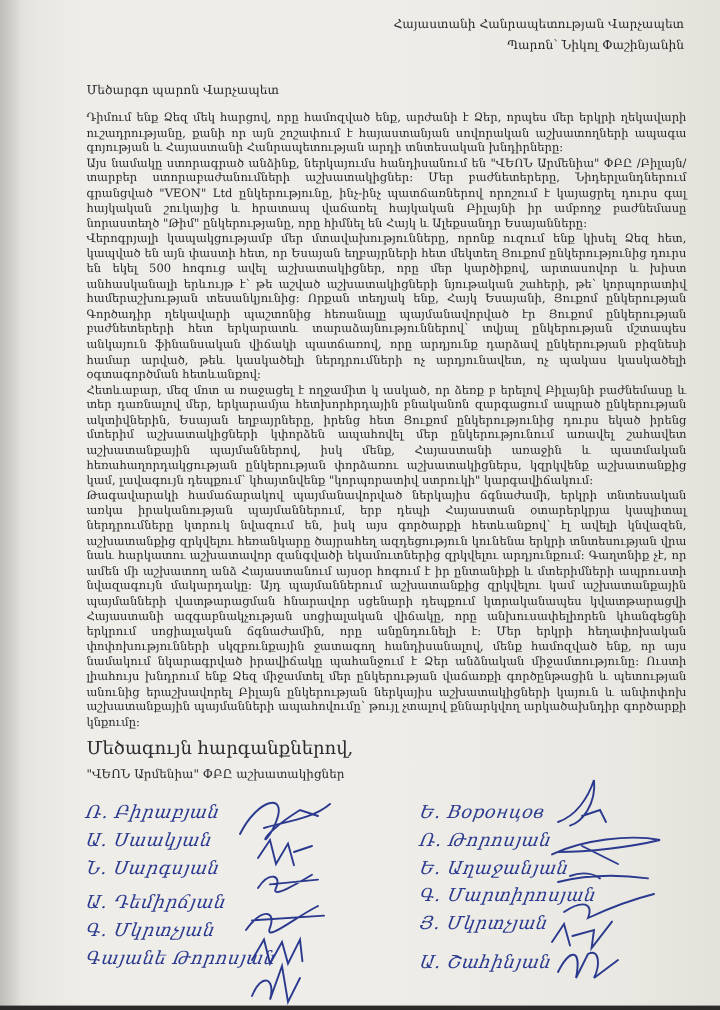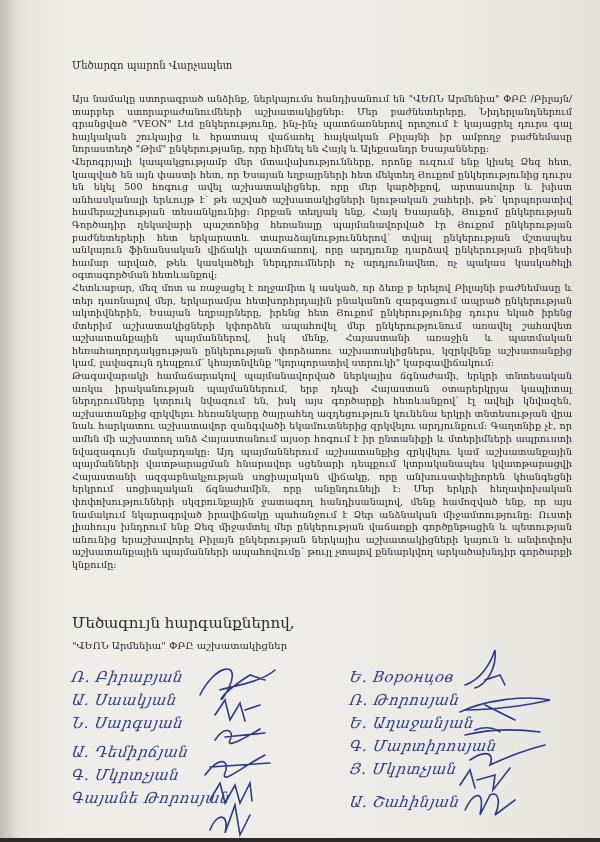--- a/index.html
+++ b/index.html
@@ -7,45 +7,48 @@
       width:600px; height:842px; overflow:hidden; position:relative;
       background: linear-gradient(90deg, #d9d8d3 0px, #e8e7e2 30px, #eeede8 70px, #eeede9 300px, #e9e8e2 520px, #e2e1da 600px);
       font-family: "DejaVu Serif", "Liberation Serif", serif;
       color:#2a2a2e;
     }
     .page { position:absolute; left:0; top:0; width:600px; height:842px; }
     .shadow-left { position:absolute; left:0; top:0; width:18px; height:842px;
       background: linear-gradient(90deg, rgba(140,140,135,0.35), rgba(255,255,255,0)); }
     .addressee { position:absolute; right:30px; top:12px; text-align:right;
       font-size:10.2px; line-height:18px; }
-    .salutation { position:absolute; left:72px; top:60px; font-size:10.2px; }
+    .salutation { position:absolute; left:72px; top:70px; font-size:10.2px; }
     .body-text { position:absolute; left:72px; top:93px; width:500px;
       font-size:9.6px; line-height:12.6px; text-align:justify; }
     .body-text p { margin:0; text-indent:0; }
     .closing { position:absolute; left:72px; top:614px; font-size:15px; }
     .company-line { position:absolute; left:72px; top:640px; font-size:10px; }
     .sig-col { position:absolute; font-family:"DejaVu Serif", serif; font-style:italic;
       color:#2b3a8f; font-size:15px; }
     .sig-row { position:relative; height:23px; white-space:nowrap; }
     .sig-name { display:inline-block; transform:skewX(-10deg); letter-spacing:0.5px; }
     .scribble { position:absolute; }
     .bottom-strip { position:absolute; left:0; bottom:0; width:600px; height:4px; background:#2b2a28; }
   </style>
 </head>
 <body>
 
 <div class="page">
   <div class="shadow-left"></div>
 
   <div class="addressee">
+    <div>Հայաստանի Հանրապետության Վարչապետ</div>
+    <div>Պարոն՝ Նիկոլ Փաշինյանին</div>
   </div>
 
   <div class="salutation">Մեծարգո պարոն Վարչապետ</div>
 
   <div class="body-text">
+    <p>Դիմում ենք Ձեզ մեկ հարցով, որը համոզված ենք, արժանի է Ձեր, որպես մեր երկրի ղեկավարի ուշադրությանը, քանի որ այն շոշափում է հայաստանյան սովորական աշխատողների ապագա գոյության և Հայաստանի Հանրապետության արդի տնտեսական խնդիրները:</p>
     <p>Այս նամակը ստորագրած անձինք, ներկայումս հանդիսանում են "ՎԵՈՆ Արմենիա" ՓԲԸ /Բիլայն/ տարբեր ստորաբաժանումների աշխատակիցներ: Մեր բաժնետերերը, Նիդերլանդներում գրանցված "VEON" Ltd ընկերությունը, ինչ-ինչ պատճառներով որոշում է կայացրել դուրս գալ հայկական շուկայից և հրատապ վաճառել հայկական Բիլայնի իր ամբողջ բաժնեմասը նորաստեղծ "Թիմ" ընկերությանը, որը հիմնել են Հայկ և Ալեքսանդր Եսայանները:</p>
     <p>Վերոգրյալի կապակցությամբ մեր մտավախությունները, որոնք ուզում ենք կիսել Ձեզ հետ, կապված են այն փաստի հետ, որ Եսայան եղբայրների հետ մեկտեղ Յուքոմ ընկերությունից դուրս են եկել 500 հոգուց ավել աշխատակիցներ, որը մեր կարծիքով, արտասովոր և խիստ անհասկանալի երևույթ է՝ թե աշված աշխատակիցների նյութական շահերի, թե՝ կորպորատիվ համերաշխության տեսանկյունից: Որքան տեղյակ ենք, Հայկ Եսայանի, Յուքոմ ընկերության Գործադիր ղեկավարի պաշտոնից հեռանալը պայմանավորված էր Յուքոմ ընկերության բաժնետերերի հետ երկարատև տարաձայնություններով՝ տվյալ ընկերության մշտապես անկայուն ֆինանսական վիճակի պատճառով, որը արդյունք դարձավ ընկերության բիզնեսի համար արված, թեև կասկածելի ներդրումների ոչ արդյունավետ, ոչ պակաս կասկածելի օգտագործման հետևանքով:</p>
     <p>Հետևաբար, մեզ մոտ ա ռաջացել է ողջամիտ կ ասկած, որ ձեռք բ երելով Բիլայնի բաժնեմասը և տեր դառնալով մեր, երկարամյա հետխորհրդային բնականոն զարգացում ապրած ընկերության ակտիվներին, Եսայան եղբայրները, իրենց հետ Յուքոմ ընկերությունից դուրս եկած իրենց մտերիմ աշխատակիցների կփորձեն ապահովել մեր ընկերությունում առավել շահավետ աշխատանքային պայմաններով, իսկ մենք, Հայաստանի առաջին և պատմական հեռահաղորդակցության ընկերության փորձառու աշխատակիցներս, կզրկվենք աշխատանքից կամ, լավագույն դեպքում՝ կհայտնվենք "կորպորատիվ ստրուկի" կարգավիճակում:</p>
     <p>Թագավարակի համաճարակով պայմանավորված ներկայիս ճգնաժամի, երկրի տնտեսական առկա իրականության պայմաններում, երբ դեպի Հայաստան օտարերկրյա կապիտալ ներդրումները կտրուկ նվազում են, իսկ այս գործարքի հետևանքով՝ էլ ավելի կնվազեն, աշխատանքից զրկվելու հեռանկարը ծայրահեղ ազդեցություն կունենա երկրի տնտեսության վրա նաև հարկատու աշխատավոր զանգվածի եկամուտներից զրկվելու արդյունքում: Գաղտնիք չէ, որ ամեն մի աշխատող անձ Հայաստանում այսօր հոգում է իր ընտանիքի և մտերիմների ապրուստի նվազագույն մակարդակը: Այդ պայմաններում աշխատանքից զրկվելու կամ աշխատանքային պայմանների վատթարացման հնարավոր սցենարի դեպքում կտրականապես կվատթարացվի Հայաստանի ազգաբնակչության սոցիալական վիճակը, որը անխուսափելիորեն կհանգեցնի երկրում սոցիալական ճգնաժամին, որը անընդունելի է: Մեր երկրի հեղափոխական փոփոխությունների սկզբունքային ջատագող հանդիսանալով, մենք համոզված ենք, որ այս նամակում նկարագրված իրավիճակը պահանջում է Ձեր անձնական միջամտությունը: Ուստի լիահույս խնդրում ենք Ձեզ միջամտել մեր ընկերության վաճառքի գործընթացին և պետության անունից երաշխավորել Բիլայն ընկերության ներկայիս աշխատակիցների կայուն և անփոփոխ աշխատանքային պայմանների ապահովումը՝ թույլ չտալով քննարկվող արկածախնդիր գործարքի կնքումը:</p>
   </div>
 
   <div class="closing">Մեծագույն հարգանքներով,</div>
   <div class="company-line">"ՎԵՈՆ Արմենիա" ՓԲԸ աշխատակիցներ</div>
 
   <div class="sig-col" style="left:72px; top:668px;">

